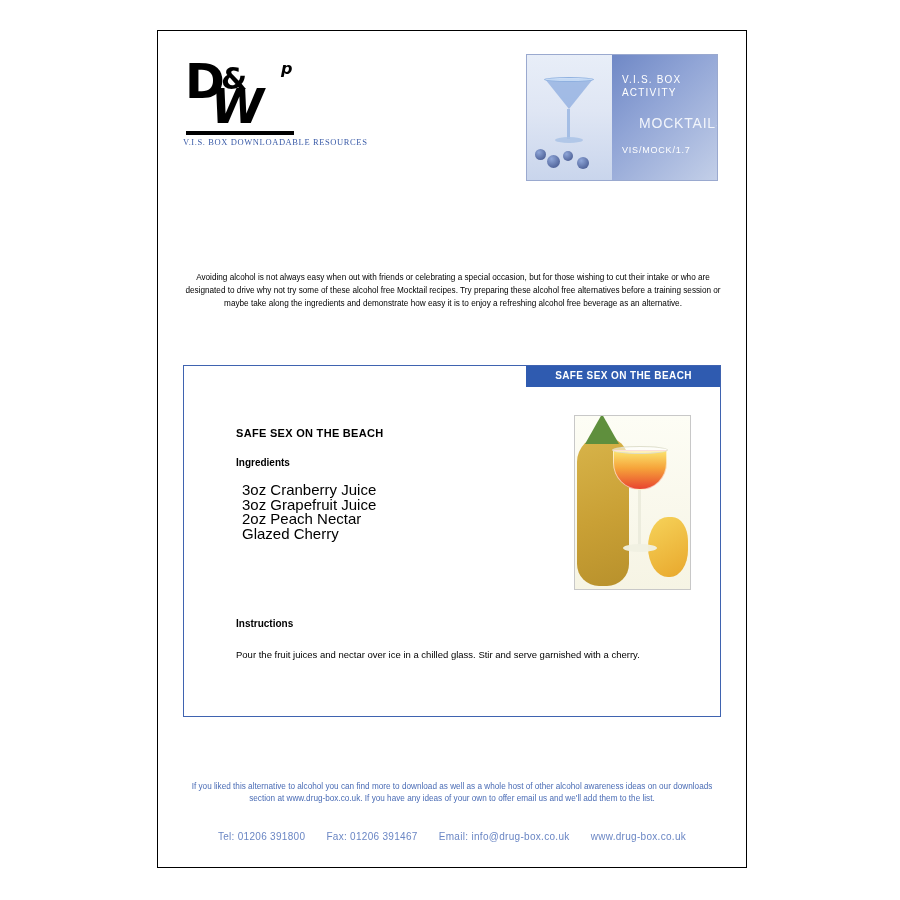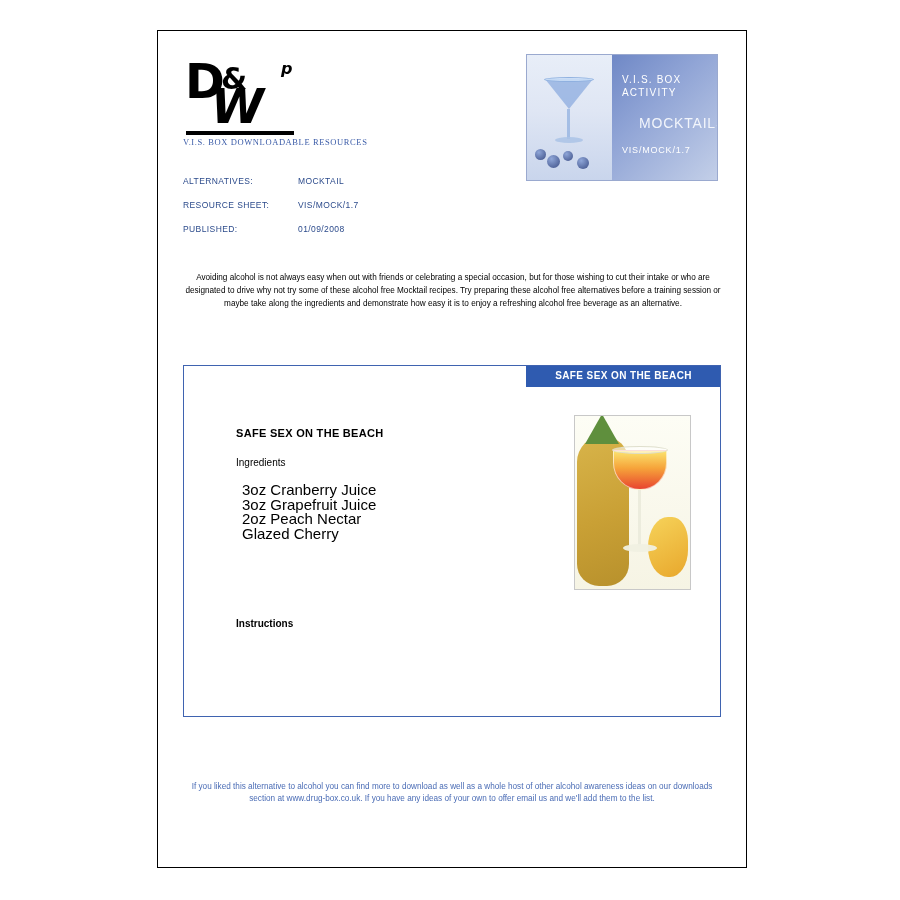--- a/index.html
+++ b/index.html
@@ -256,21 +256,21 @@
     top: 61px;
     font-size: 11px;
     font-weight: bold;
     letter-spacing: 0.3px;
   }
   .ingredients-head {
     position: absolute;
     left: 52px;
     top: 91px;
     font-size: 10px;
-    font-weight: normal;
+    font-weight: bold;
   }
   .ingredients-list {
     position: absolute;
     left: 58px;
     top: 117px;
     font-size: 15px;
     line-height: 14.5px;
   }
   .instructions-head {
     position: absolute;
@@ -399,31 +399,20 @@
     <div class="logo">
       <span class="logo-d">D</span>
       <span class="logo-amp">&amp;</span>
       <span class="logo-w">W</span>
       <span class="logo-p">p</span>
       <span class="logo-underline"></span>
     </div>
 
     <div class="resource-title">V.I.S. BOX DOWNLOADABLE RESOURCES</div>
 
-    <div class="meta">
-      <div class="meta-row">
-        <span class="meta-label">ALTERNATIVES:</span><span class="meta-value">MOCKTAIL</span>
-      </div>
-      <div class="meta-row">
-        <span class="meta-label">RESOURCE SHEET:</span><span class="meta-value">VIS/MOCK/1.7</span>
-      </div>
-      <div class="meta-row">
-        <span class="meta-label">PUBLISHED:</span><span class="meta-value">01/09/2008</span>
-      </div>
-    </div>
 
     <div class="header-box">
       <div class="hb-left">
         <div class="martini">
           <div class="bowl"></div>
           <div class="rim"></div>
           <div class="stem"></div>
           <div class="foot"></div>
         </div>
         <span class="berry b1"></span>
@@ -458,18 +447,25 @@
       <div class="mango"></div>
       <div class="cocktail">
         <div class="c-bowl"></div>
         <div class="c-rim"></div>
         <div class="c-stem"></div>
         <div class="c-foot"></div>
       </div>
     </div>
 
     <div class="instructions-head">Instructions</div>
+    <div class="instructions-body">Pour the fruit juices and nectar over ice in a chilled glass. Stir and serve garnished with a cherry.</div>
   </div>
 
   <div class="footer-note">If you liked this alternative to alcohol you can find more to download as well as a whole host of other alcohol awareness ideas on our downloads section at www.drug-box.co.uk.
 If you have any ideas of your own to offer email us and we'll add them to the list.</div>
+  <div class="footer-contact">
+    <span>Tel: 01206 391800</span>
+    <span>Fax: 01206 391467</span>
+    <span>Email: info@drug-box.co.uk</span>
+    <span>www.drug-box.co.uk</span>
+  </div>
 
 </div>
 
 </body></html>

